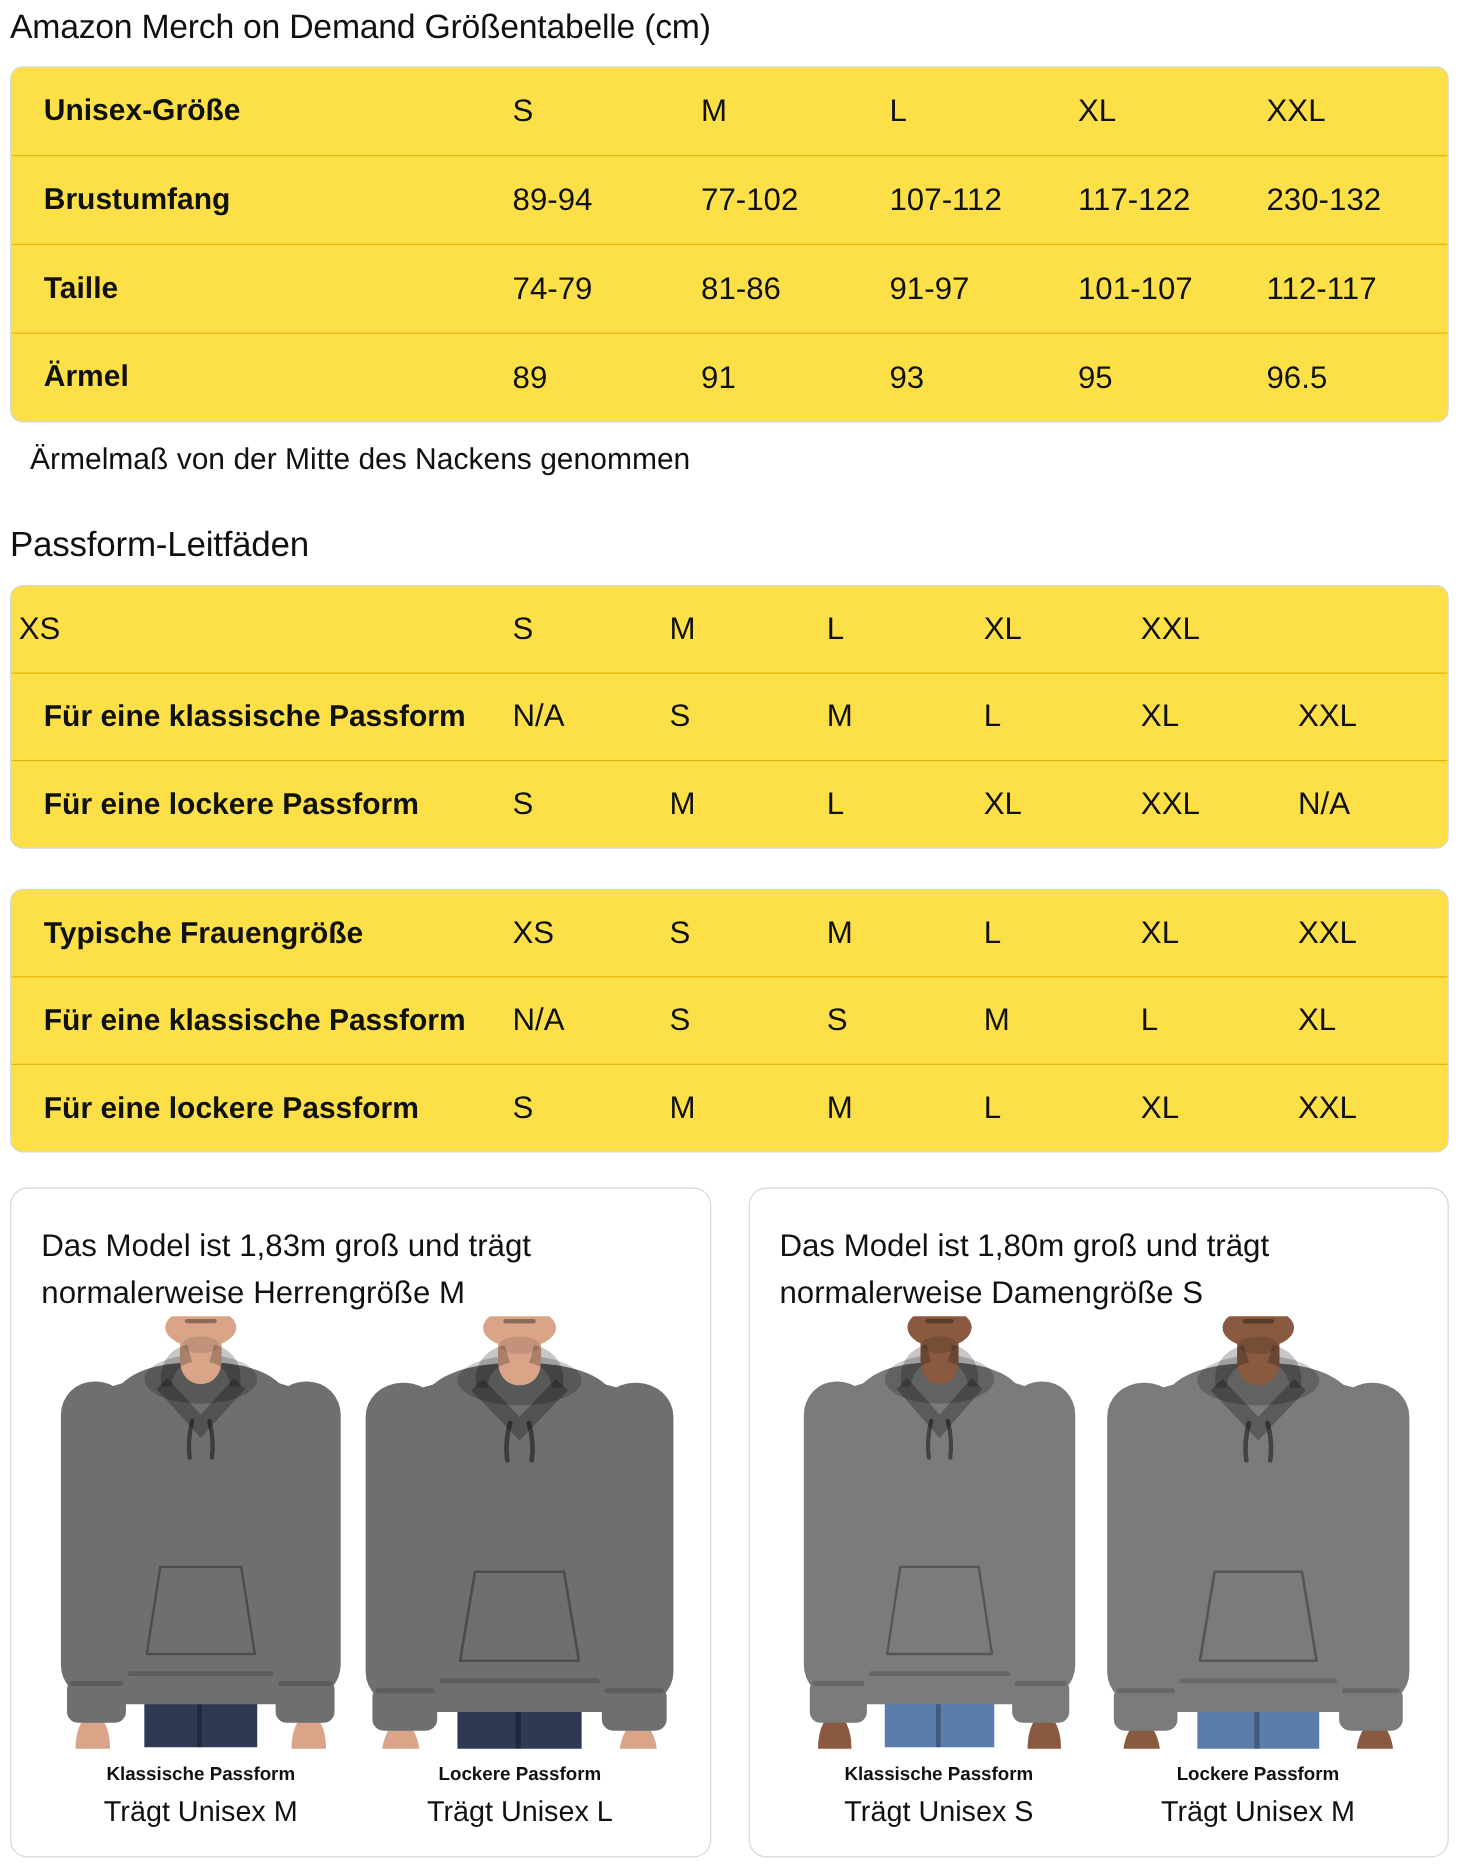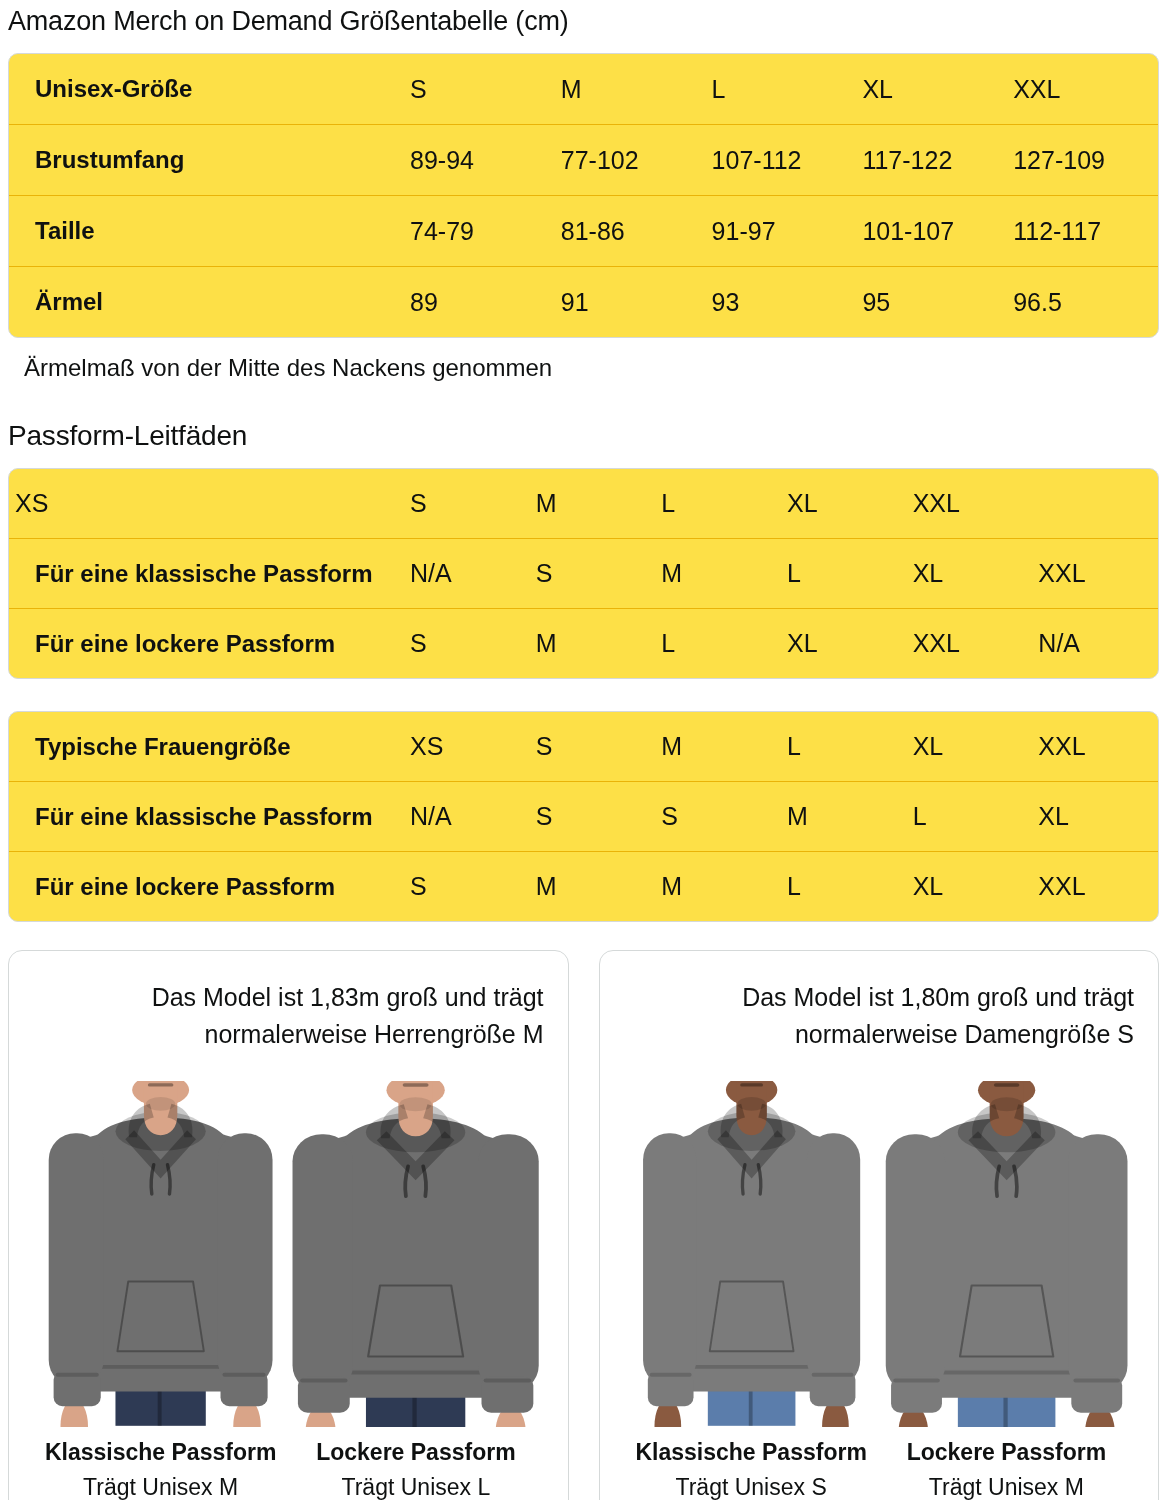--- a/index.html
+++ b/index.html
@@ -33,25 +33,25 @@
   .tbl + .tbl{margin-top:32px;}
 
   .cards{display:flex;gap:30px;margin-top:28px;}
   .card{
     flex:1 1 0;
     border:1px solid #d5d9d9;
     border-radius:14px;
     padding:28px 24px 22px 24px;
     box-sizing:border-box;
   }
-  .desc{font-size:25px;line-height:37px;margin:0 0 28px 0;text-align:right;}
+  .desc{font-size:25px;line-height:37px;margin:0 0 0 0;}
   .figs{display:flex;}
   .figs figure{margin:0;flex:1 1 0;text-align:center;min-width:0;}
   svg.model-img{width:100%;height:346px;display:block;}
-  .fit-name{font-weight:700;font-size:23px;margin-top:12px;white-space:nowrap;}
+  .fit-name{font-weight:700;font-size:15px;margin-top:12px;white-space:nowrap;}
   .wears{font-size:23px;margin-top:8px;white-space:nowrap;}
 
   
   .c-skin{fill:var(--skin,#d9a488);}
   .c-hoodie{fill:var(--hoodie,#6f6f6f);}
   .c-jeans{fill:var(--jeans,#2e3a54);}
   .pocket{stroke:rgba(0,0,0,0.30);stroke-width:2;stroke-linejoin:round;}
 </style>
 </head>
 <body>
@@ -66,21 +66,21 @@
     <span class="val" data-bind="size_table.rows.0.values.2">L</span>
     <span class="val" data-bind="size_table.rows.0.values.3">XL</span>
     <span class="val" data-bind="size_table.rows.0.values.4">XXL</span>
   </div>
   <div class="row">
     <span class="lbl" data-bind="size_table.rows.1.label">Brustumfang</span>
     <span class="val" data-bind="size_table.rows.1.values.0">89-94</span>
     <span class="val" data-bind="size_table.rows.1.values.1">77-102</span>
     <span class="val" data-bind="size_table.rows.1.values.2">107-112</span>
     <span class="val" data-bind="size_table.rows.1.values.3">117-122</span>
-    <span class="val" data-bind="size_table.rows.1.values.4">127-109</span>
+    <span class="val" data-bind="size_table.rows.1.values.4">230-132</span>
   </div>
   <div class="row">
     <span class="lbl" data-bind="size_table.rows.2.label">Taille</span>
     <span class="val" data-bind="size_table.rows.2.values.0">74-79</span>
     <span class="val" data-bind="size_table.rows.2.values.1">81-86</span>
     <span class="val" data-bind="size_table.rows.2.values.2">91-97</span>
     <span class="val" data-bind="size_table.rows.2.values.3">101-107</span>
     <span class="val" data-bind="size_table.rows.2.values.4">112-117</span>
   </div>
   <div class="row">

